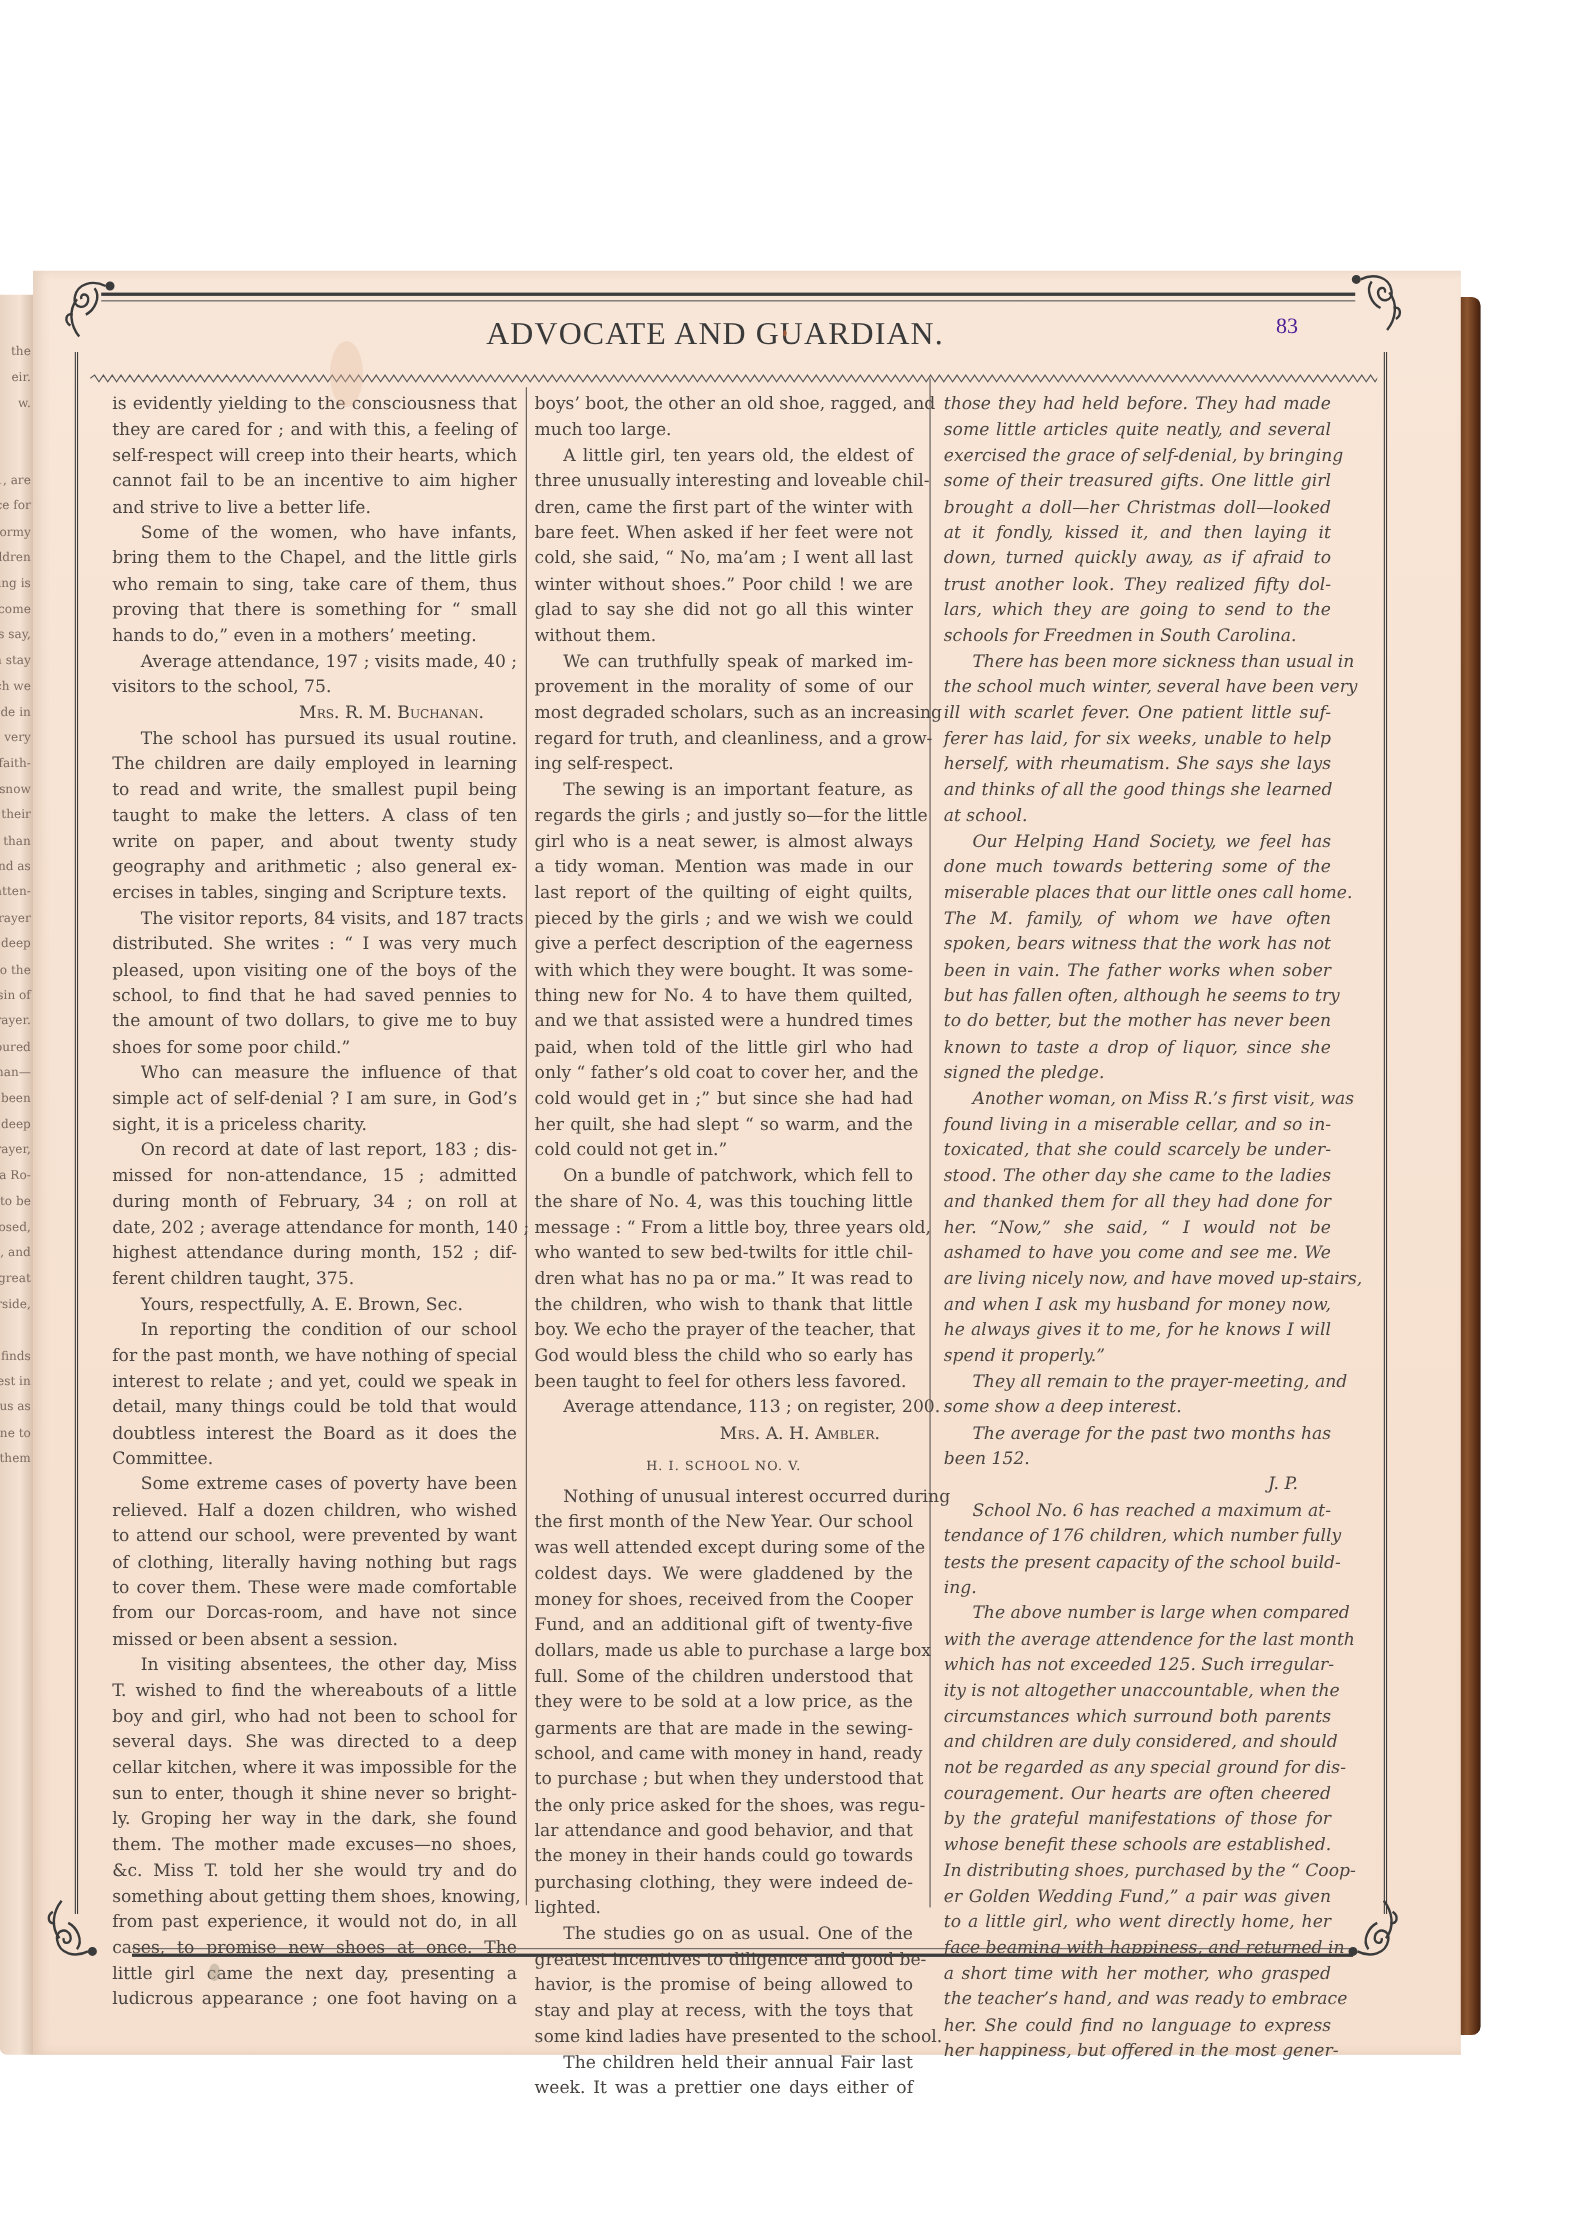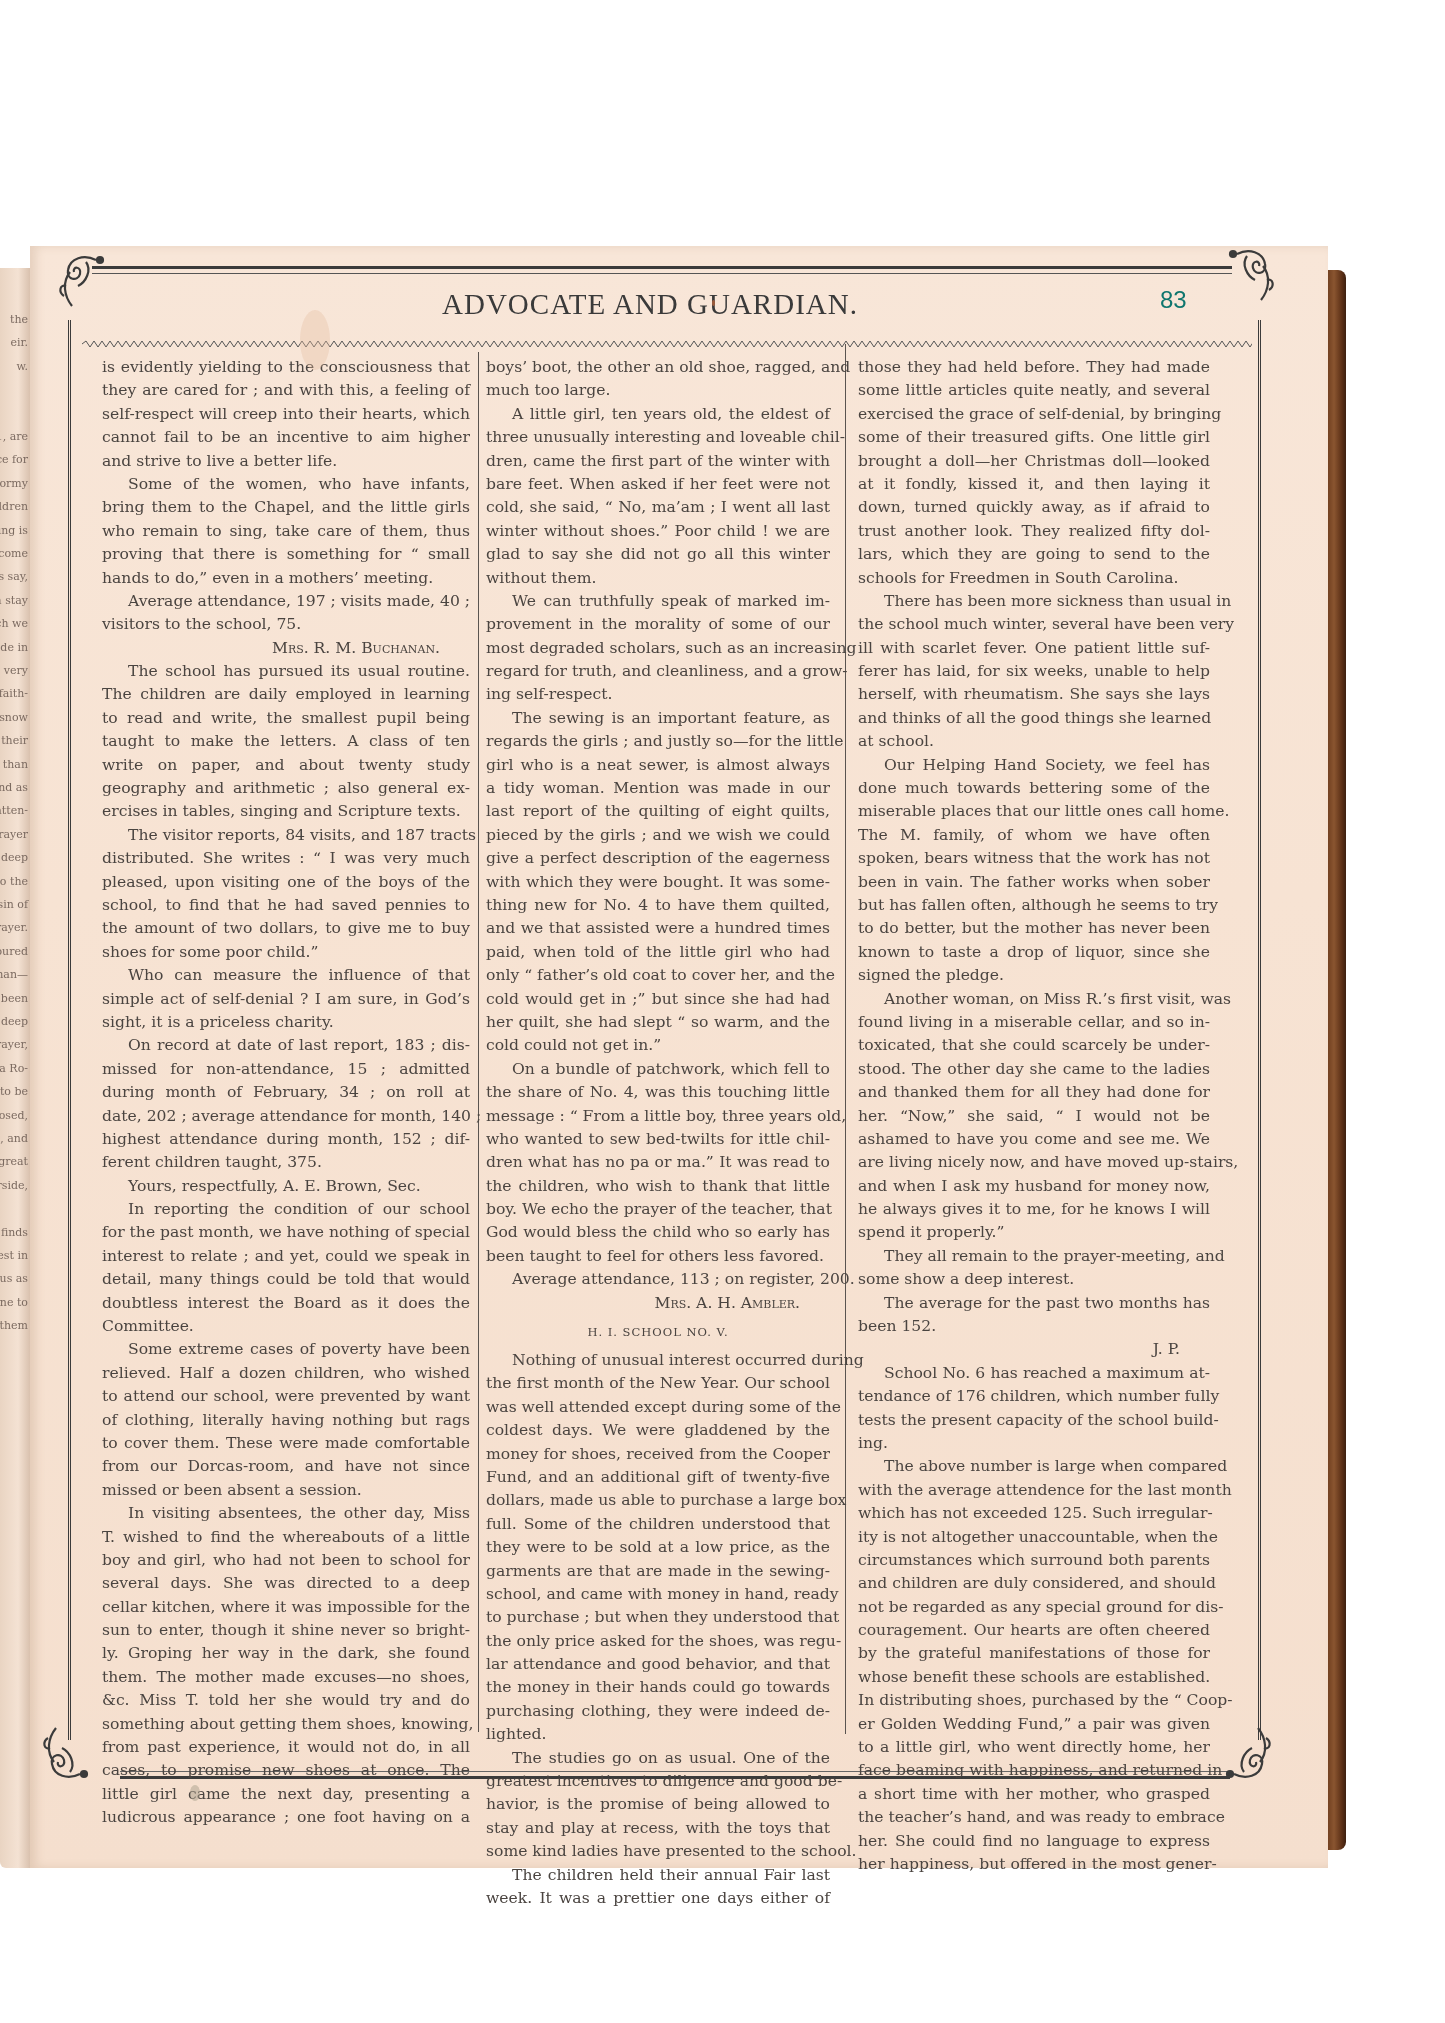--- a/index.html
+++ b/index.html
@@ -25,34 +25,34 @@
   .frame-right { position:absolute; left:1258px; top:320px; width:0; height:1420px;
                 border-left:3px double #3b3b3b; }
   .frame-bottom { position:absolute; left:120px; top:1776px; width:1110px; height:0;
                   border-top:3px solid #3b3b3b; }
   .frame-bottom2 { position:absolute; left:120px; top:1771px; width:1110px; height:0;
                   border-top:1px solid #666; }
   .corner { position:absolute; width:52px; height:60px; color:#333; font-size:44px; line-height:60px;
             text-align:center; }
   .running-title { position:absolute; left:300px; top:288px; width:700px; text-align:center;
                    font-size:29px; letter-spacing:1px; color:#3a3a3a; font-family:"Liberation Serif", serif; }
-  .page-number { position:absolute; left:1160px; top:286px; font-size:24px; color:#0f766e;
-                 font-family:Liberation Sans, sans-serif; }
+  .page-number { position:absolute; left:1160px; top:286px; font-size:20px; color:#4c1d95;
+                 font-family:Liberation Serif, serif; }
   .wavy { position:absolute; left:82px; top:339px; width:1170px; height:10px; overflow:hidden; }
   .col { position:absolute; top:356px; font-size:15.6px; line-height:23.4px; color:#4a4440;
          text-align:justify; }
   .col .ln { display:block; white-space:nowrap; text-align-last:justify; text-align:justify; height:23.4px; }
   .col .ln.last { text-align-last:left; }
   .col .ln.indent { padding-left:26px; }
   .col .ln.right { text-align-last:right; padding-right:30px; }
   .col .ln.head { text-align-last:center; font-size:11.5px; letter-spacing:1px; height:34px; line-height:34px; color:#4a4440; }
   .sc { font-variant:small-caps; }
   .col1 { left:102px; width:368px; }
   .col2 { left:486px; width:344px; }
-  .col3 { left:858px; width:352px; }
+  .col3 { left:858px; width:352px;font-style:italic; }
   .rule { position:absolute; width:0; border-left:1px solid #5a5450; }
   .rule1 { left:478px; top:352px; height:1380px; }
   .rule2 { left:845px; top:344px; height:1390px; }
   .speck { position:absolute; border-radius:50%; }
 </style>
 </head>
 <body>
 
 <div class="left-page" id="leftpage">
     <div class="left-frag" style="top: 40px;">the</div>

